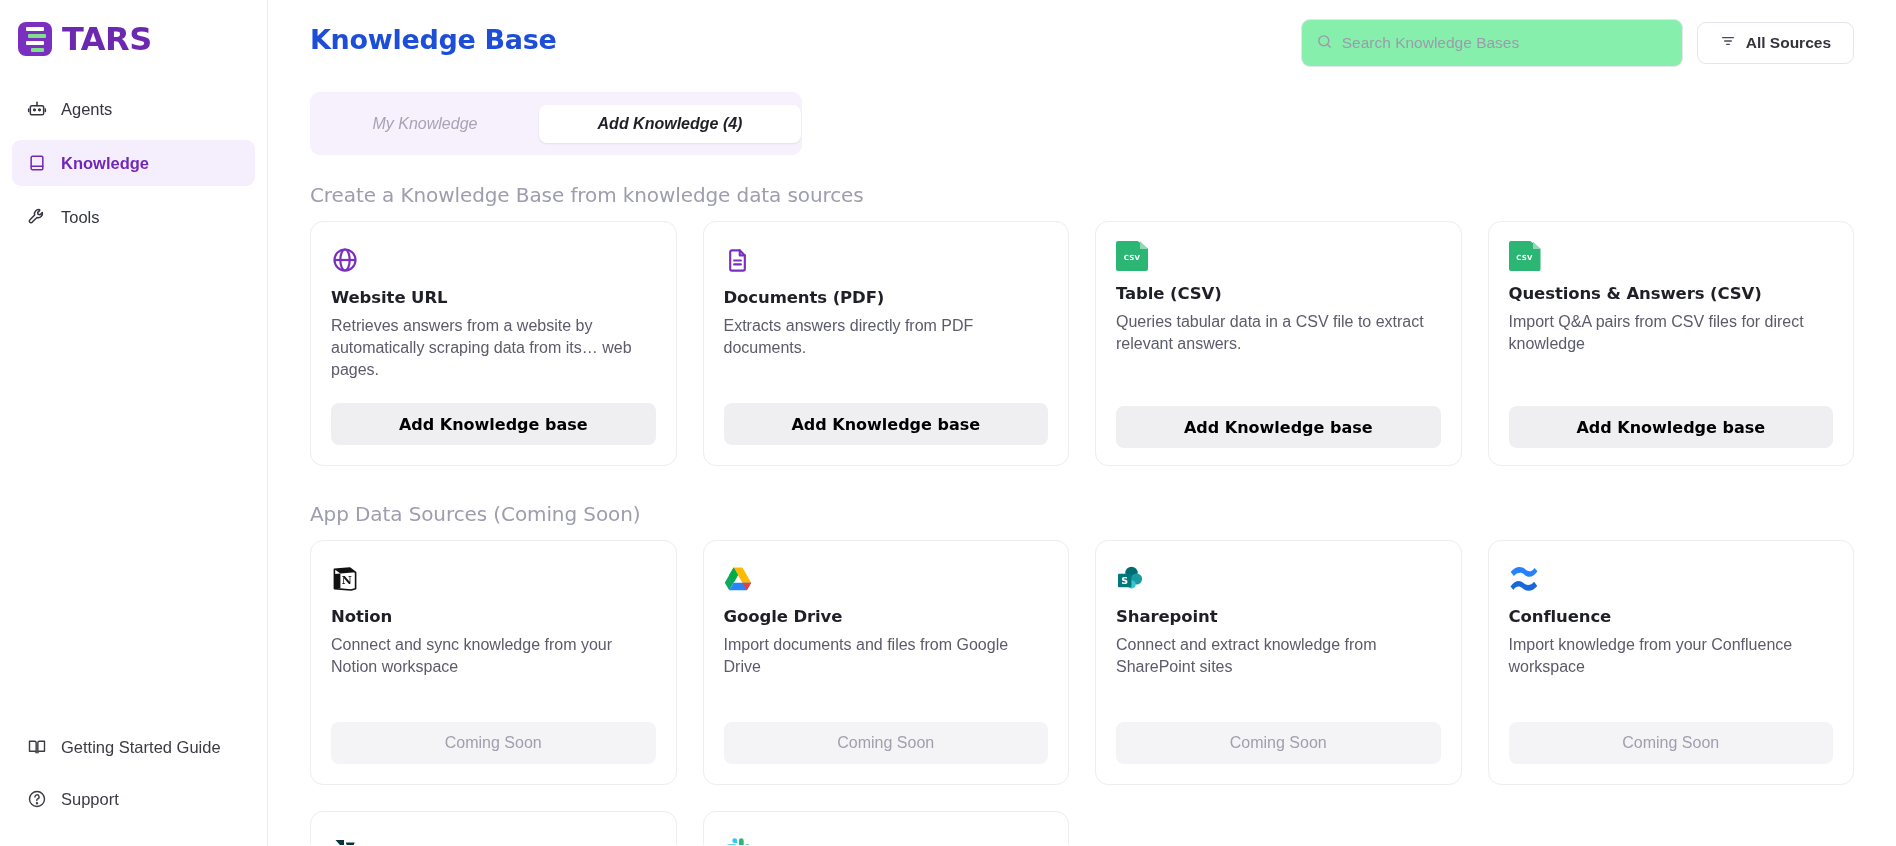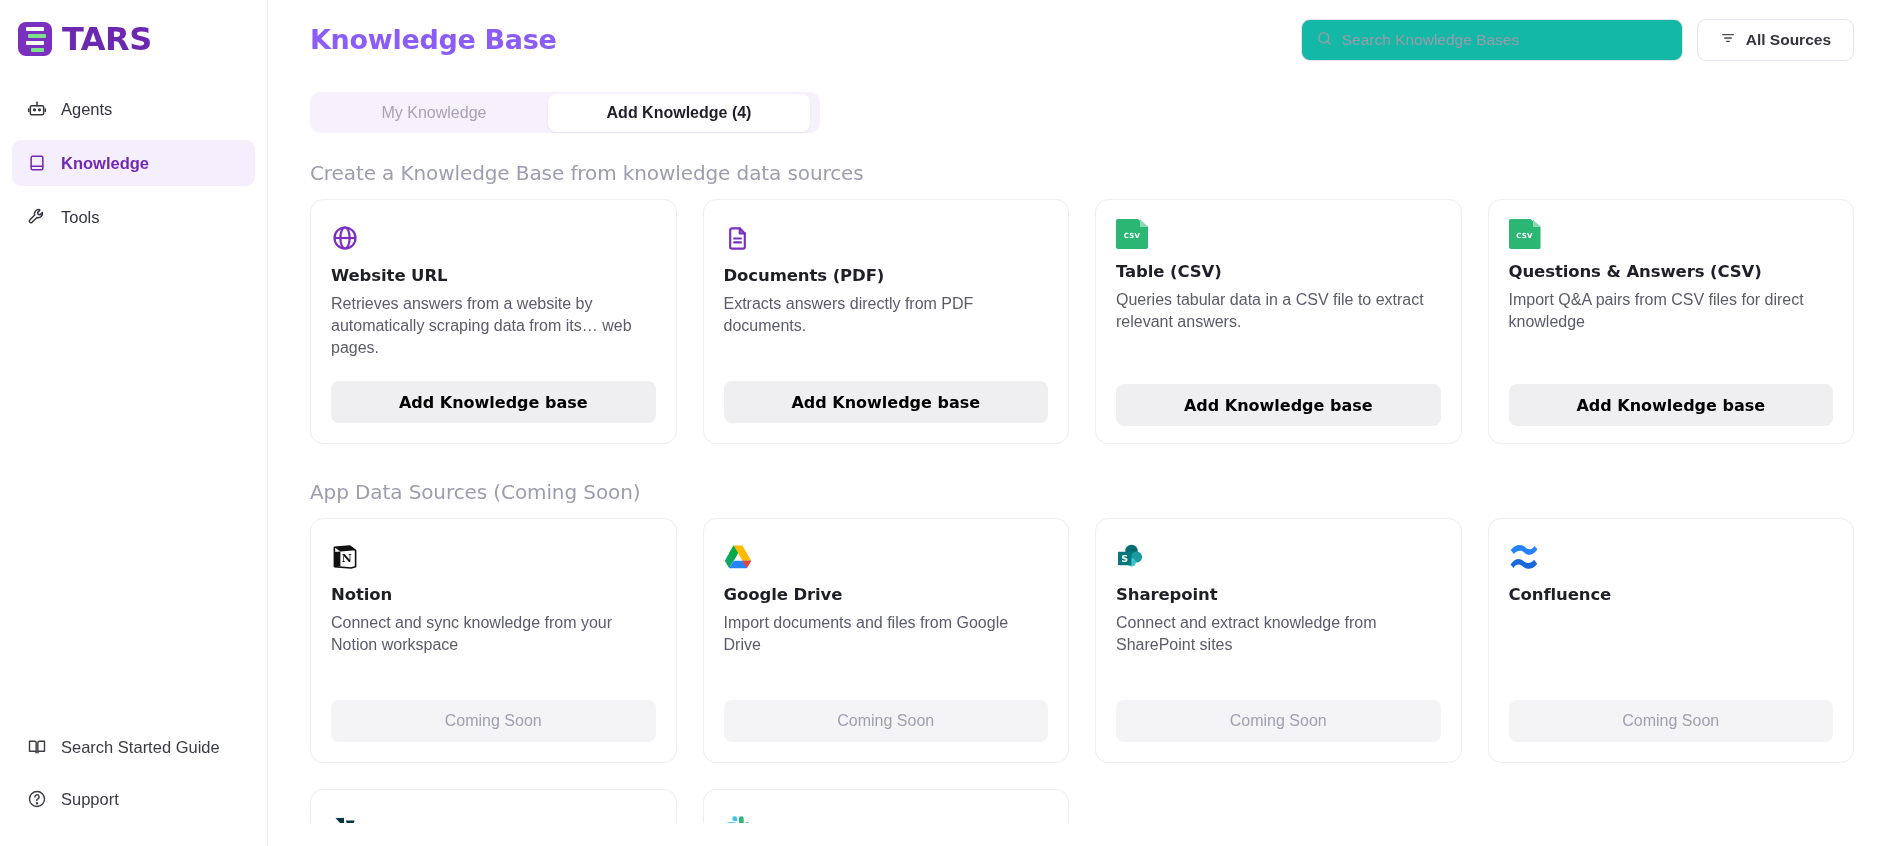--- a/index.html
+++ b/index.html
@@ -58,31 +58,31 @@
   .nav-bottom { margin-top: auto; padding: 0 12px 18px 12px; }
   .nav-bottom .nav-item { color: #3b3b46; font-size: 16.5px; margin-bottom: 6px; }
 
   
   .main { flex: 1; height: 846px; overflow: hidden; position: relative; background:#fff;}
   .topbar {
     display: flex; align-items: flex-start; justify-content: space-between;
     padding: 18px 42px 0 42px; height: 68px;
   }
   .page-title {
-    font-size: 27px; font-weight: 700; color: #8b5cf6;
+    font-size: 27px; font-weight: 700; color: #1d4ed8;
     letter-spacing: -0.3px; line-height: 1.3;
     font-family: "DejaVu Sans", sans-serif;
     padding-top: 4px;
   }
   .topbar-right { display: flex; align-items: center; gap: 14px; padding-top: 1px;}
   .search-box {
-    width: 382px; height: 42px;
+    width: 382px; height: 48px;
     border: 1px solid #e4e4ec; border-radius: 9px;
     display: flex; align-items: center; gap: 9px;
-    padding: 16px 14px; background: #14b8a6;
+    padding: 16px 14px; background: #86efac;
   }
   .search-box input {
     border: none; outline: none; flex: 1;
     font-size: 15.5px; color: #3d3d48;
     font-family: "Liberation Sans", sans-serif;
     background: transparent;
   }
   .search-box input::placeholder { color: #9b9bab; }
   .btn-sources {
     height: 42px; padding: 0 22px;
@@ -90,22 +90,22 @@
     background: #fff; cursor: pointer;
     display: flex; align-items: center; gap: 10px;
     font-size: 15.5px; color: #33333d; font-weight: 700;
     font-family: "Liberation Sans", sans-serif;
   }
 
   
   .tabs-wrap { padding: 24px 42px 0 42px; }
   .tabs {
     display: inline-flex; background: #f7f0fd;
-    border-radius: 10px; padding: 10px;
-    height: 41px; align-items: center;
+    border-radius: 10px; padding: 1px;
+    height: 63px; align-items: center; font-style: italic;
   }
   .tab {
     height: 38px; min-width: 228px;
     display: flex; align-items: center; justify-content: center;
     font-size: 16px; border-radius: 8px; cursor: pointer;
     color: #a9a2b4; font-weight: 400;
     font-family: "Liberation Sans", sans-serif;
   }
   .tab.active {
     background: #ffffff; color: #1f1f28; font-weight: 600;
@@ -236,21 +236,21 @@
     </nav>
 
     <div class="nav-bottom">
       <div class="nav-item">
         <span class="ico">
           <svg width="20" height="20" viewBox="0 0 24 24" fill="none" stroke="#3b3b46" stroke-width="1.7" stroke-linecap="round" stroke-linejoin="round">
             <path d="M3 5h6a2 2 0 0 1 2 2v12a2 2 0 0 0-2-2H3z"></path>
               <path d="M21 5h-6a2 2 0 0 0-2 2v12a2 2 0 0 1 2-2h6z"></path>
           </svg>
         </span>
-        <span>Search Started Guide</span>
+        <span>Getting Started Guide</span>
       </div>
       <div class="nav-item">
         <span class="ico">
           <svg width="20" height="20" viewBox="0 0 24 24" fill="none" stroke="#3b3b46" stroke-width="1.7" stroke-linecap="round" stroke-linejoin="round">
             <circle cx="12" cy="12" r="9"></circle>
               <path d="M9.5 9.5a2.5 2.5 0 1 1 3.2 2.4c-.6.2-.9.8-.9 1.4v.4"></path>
               <circle cx="12" cy="17" r="0.6" fill="#3b3b46"></circle>
           </svg>
         </span>
         <span>Support</span>
@@ -405,20 +405,21 @@
         </div>
 
         <div class="card">
           <div class="card-icon">
             <svg width="30" height="26" viewBox="0 0 30 26">
               <path d="M1.5 20.5c4.5-6 9-7 13-3.4 3.2 2.9 7.3 2.4 10.6-1.4l3.2 4.2c-4.7 5.6-10.4 6.2-14.8 2.4-3.1-2.7-6.4-2.3-9 1.6z" fill="#1868db"></path>
               <path d="M28.5 5.3c-4.5 6-9 7-13 3.4C12.3 5.8 8.2 6.3 4.9 10.1L1.7 5.9C6.4.3 12.1-.3 16.5 3.5c3.1 2.7 6.4 2.3 9-1.6z" fill="#2681ff"></path>
             </svg>
           </div>
           <div class="card-title">Confluence</div>
+          <div class="card-desc">Import knowledge from your Confluence workspace</div>
           <button class="card-btn disabled">Coming Soon</button>
         </div>
 
       </div>
 
       <div class="grid" style="margin-top:26px;">
 
         <div class="card">
           <div class="card-icon">
             <svg width="28" height="28" viewBox="0 0 28 28">

